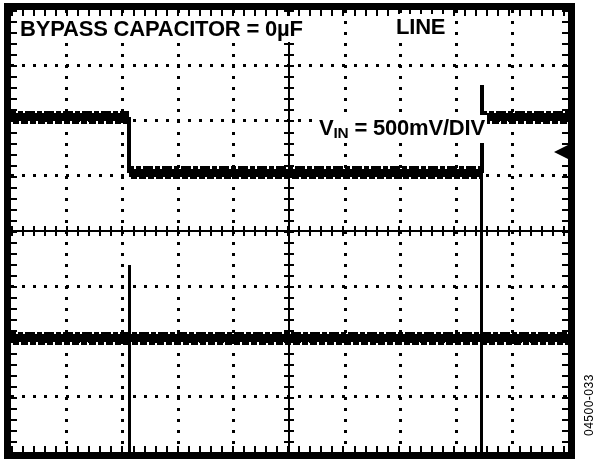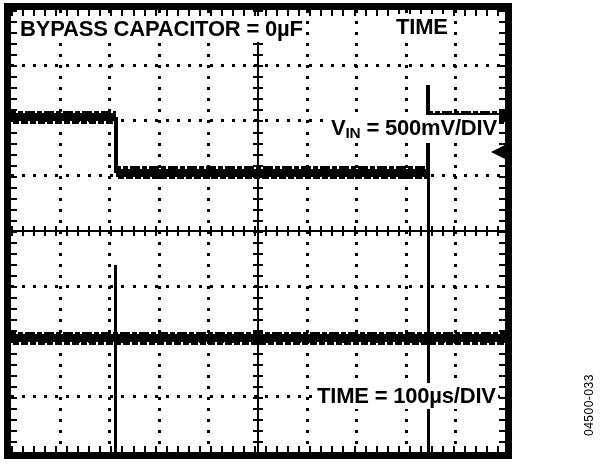--- a/index.html
+++ b/index.html
@@ -1,21 +1,21 @@
 <!DOCTYPE html>
 <html><head>
 <meta charset="utf-8">
 <style>
   html,body{margin:0;padding:0;background:#fff;}
   .stage{
     position:relative;width:600px;height:464px;background:#fff;overflow:hidden;
     font-family:"Liberation Sans",sans-serif;color:#000;
   }
   .scope-frame{
-    position:absolute;left:4px;top:3px;width:508px;height:456px;
+    position:absolute;left:4px;top:3px;width:571px;height:456px;
     border:7px solid #000;background:#fff;box-sizing:border-box;
   }
   .graticule{position:absolute;inset:0;}
   
   .gl-v{position:absolute;top:0;bottom:0;width:3px;z-index:0;
     background:repeating-linear-gradient(to bottom,#000 0 3px,transparent 3px 11.05px);}
   .gl-h{position:absolute;left:0;right:0;height:3px;z-index:0;
     background:repeating-linear-gradient(to right,#000 0 3px,transparent 3px 11.05px);}
   
   .gl-v.center{width:2px;background:#000;}
@@ -61,29 +61,28 @@
     <div class="graticule">
 
       <div class="ticks t"></div>
       <div class="ticks b"></div>
       <div class="ticks l"></div>
       <div class="ticks r"></div>
 
       <div class="scope-label" style="left:7px;top:6px">BYPASS CAPACITOR = 0µF</div>
 
       <div class="scope-label" style="left:383px;top:4px">
-        <div>TIME</div>
+        <div>LINE</div>
       </div>
 
-      <div class="scope-label" style="left:318px;top:105px">
+      <div class="scope-label" style="left:306px;top:105px">
         <span>V</span><span class="sx">IN</span><span> = 500mV/DIV</span>
       </div>
 
 
-      <div class="scope-label" style="left:304px;top:373px">TIME = 100µs/DIV</div>
 
     <div class="gl-v" style="left: calc(10% - 1.5px);"></div>
         <div class="gl-v" style="left: calc(20% - 1.5px);"></div>
         <div class="gl-v" style="left: calc(30% - 1.5px);"></div>
         <div class="gl-v" style="left: calc(40% - 1.5px);"></div>
         <div class="gl-v center" style="left: calc(50% - 1.5px);"></div>
         <div class="gl-v" style="left: calc(60% - 1.5px);"></div>
         <div class="gl-v" style="left: calc(70% - 1.5px);"></div>
         <div class="gl-v" style="left: calc(80% - 1.5px);"></div>
         <div class="gl-v" style="left: calc(90% - 1.5px);"></div>

